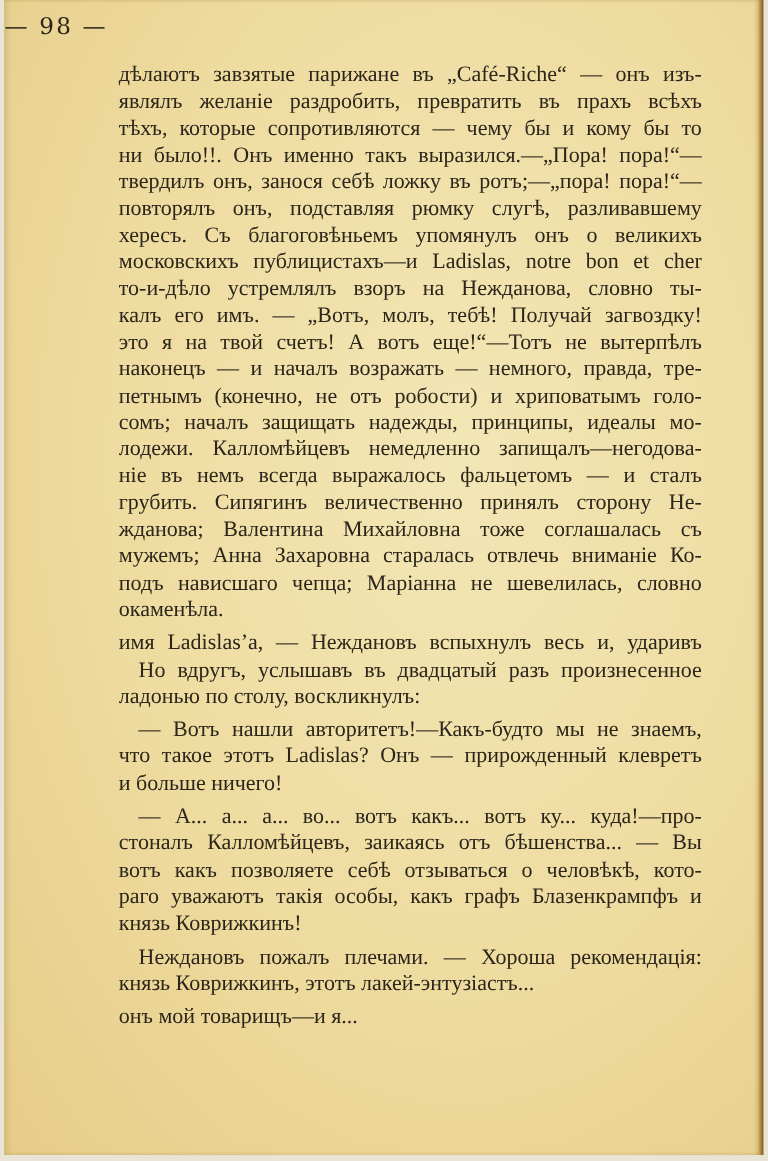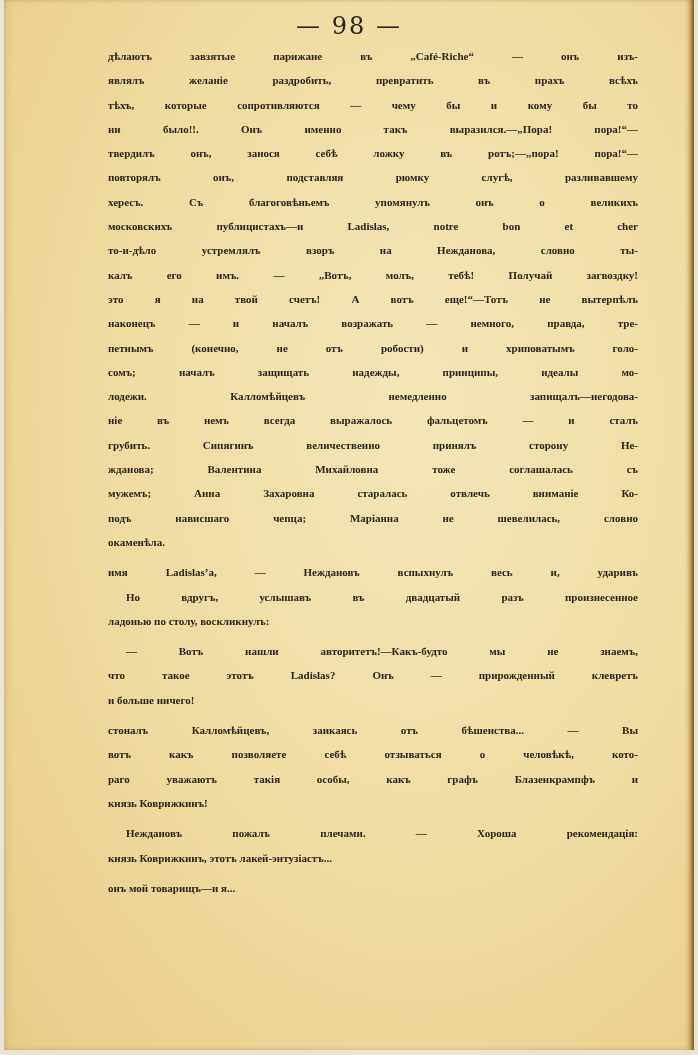--- a/index.html
+++ b/index.html
@@ -12,27 +12,26 @@
       position: absolute; left: 4px; top: 0; width: 690px; height: 1050px;
       background: radial-gradient(ellipse at 60% 40%, #f3e6b6 0%, #eedb9f 55%, #e6cc88 100%);
       box-shadow: inset -6px 0 6px -3px #8a6a2a, inset 6px 0 8px -6px #c2a868;
     }
     .page::after {
       content: ""; position: absolute; right: 0; top: 0; width: 4px; height: 100%;
       background: linear-gradient(to right, #c9a45a, #7a5a22);
     }
     .folio {
       position: absolute; top: 12px; left: 0; width: 100%;
-      text-align: center; font-size: 24px; color: #2a2418; letter-spacing: 2px;
+      text-align: left; font-size: 21px; color: #2a2418; letter-spacing: 2px;
     }
     .text {
-      position: absolute; left: 104px; top: 44px; width: 530px;
-      font-size: 11px; line-height: 24.3px; color: #2b251a;
+      position: absolute; left: 104px; top: 56px; width: 530px;
+      font-size: 20px; line-height: 24.3px; color: #2b251a;
       font-family: "Liberation Serif", "DejaVu Serif", serif;
-      font-weight: bold;
     }
     .line { display: block; white-space: nowrap; text-align: justify; text-align-last: justify; height: 24.3px; }
     .line.last { text-align-last: left; }
     .line.indent { padding-left: 18px; }
   </style>
 </head>
 <body>
 
 <div class="page">
   <div class="folio">— 98 —</div>
@@ -64,20 +63,21 @@
         <span class="line">имя Ladislas’a, — Неждановъ вспыхнулъ весь и, ударивъ</span>
         <span class="line indent">Но вдругъ, услышавъ въ двадцатый разъ произнесенное</span>
         <span class="line last">ладонью по столу, воскликнулъ:</span>
       </div>
       <div style="margin-top: 6px;">
         <span class="line indent">— Вотъ нашли авторитетъ!—Какъ-будто мы не знаемъ,</span>
         <span class="line">что такое этотъ Ladislas? Онъ — прирожденный клевретъ</span>
         <span class="line last">и больше ничего!</span>
       </div>
       <div style="margin-top: 6px;">
+        <span class="line indent">— А... а... а... во... вотъ какъ... вотъ ку... куда!—про-</span>
         <span class="line">стоналъ Калломѣйцевъ, заикаясь отъ бѣшенства... — Вы</span>
         <span class="line">вотъ какъ позволяете себѣ отзываться о человѣкѣ, кото-</span>
         <span class="line">раго уважаютъ такія особы, какъ графъ Блазенкрампфъ и</span>
         <span class="line last">князь Коврижкинъ!</span>
       </div>
       <div style="margin-top: 6px;">
         <span class="line indent">Неждановъ пожалъ плечами. — Хороша рекомендація:</span>
         <span class="line last">князь Коврижкинъ, этотъ лакей-энтузіастъ...</span>
       </div>
       <div style="margin-top: 6px;">

